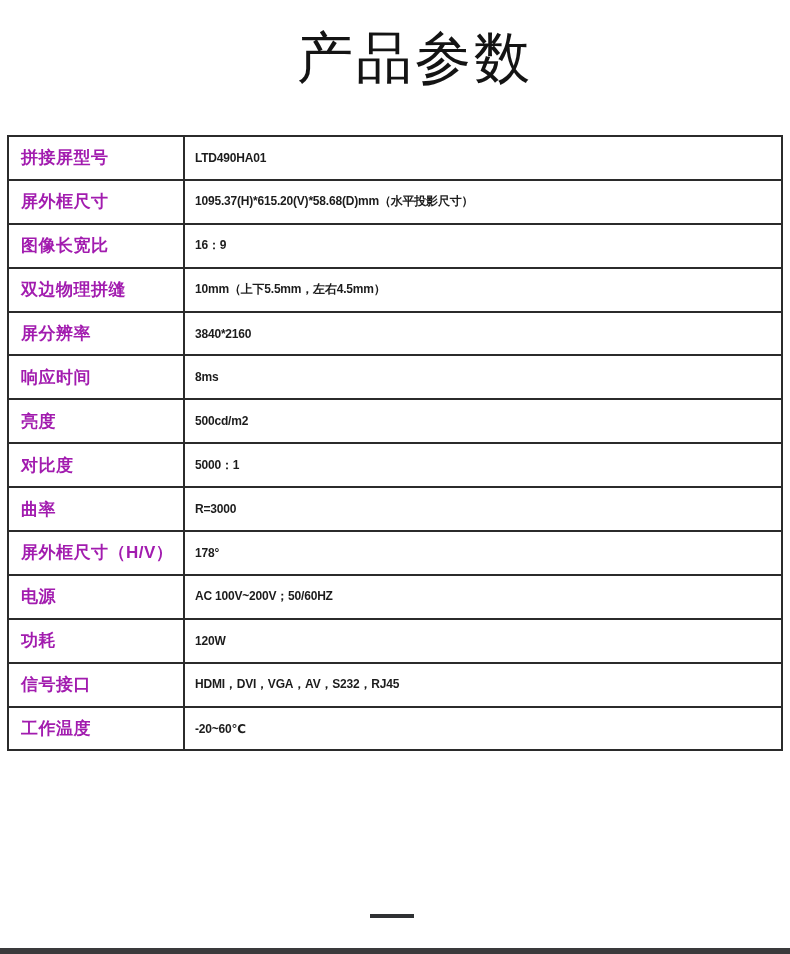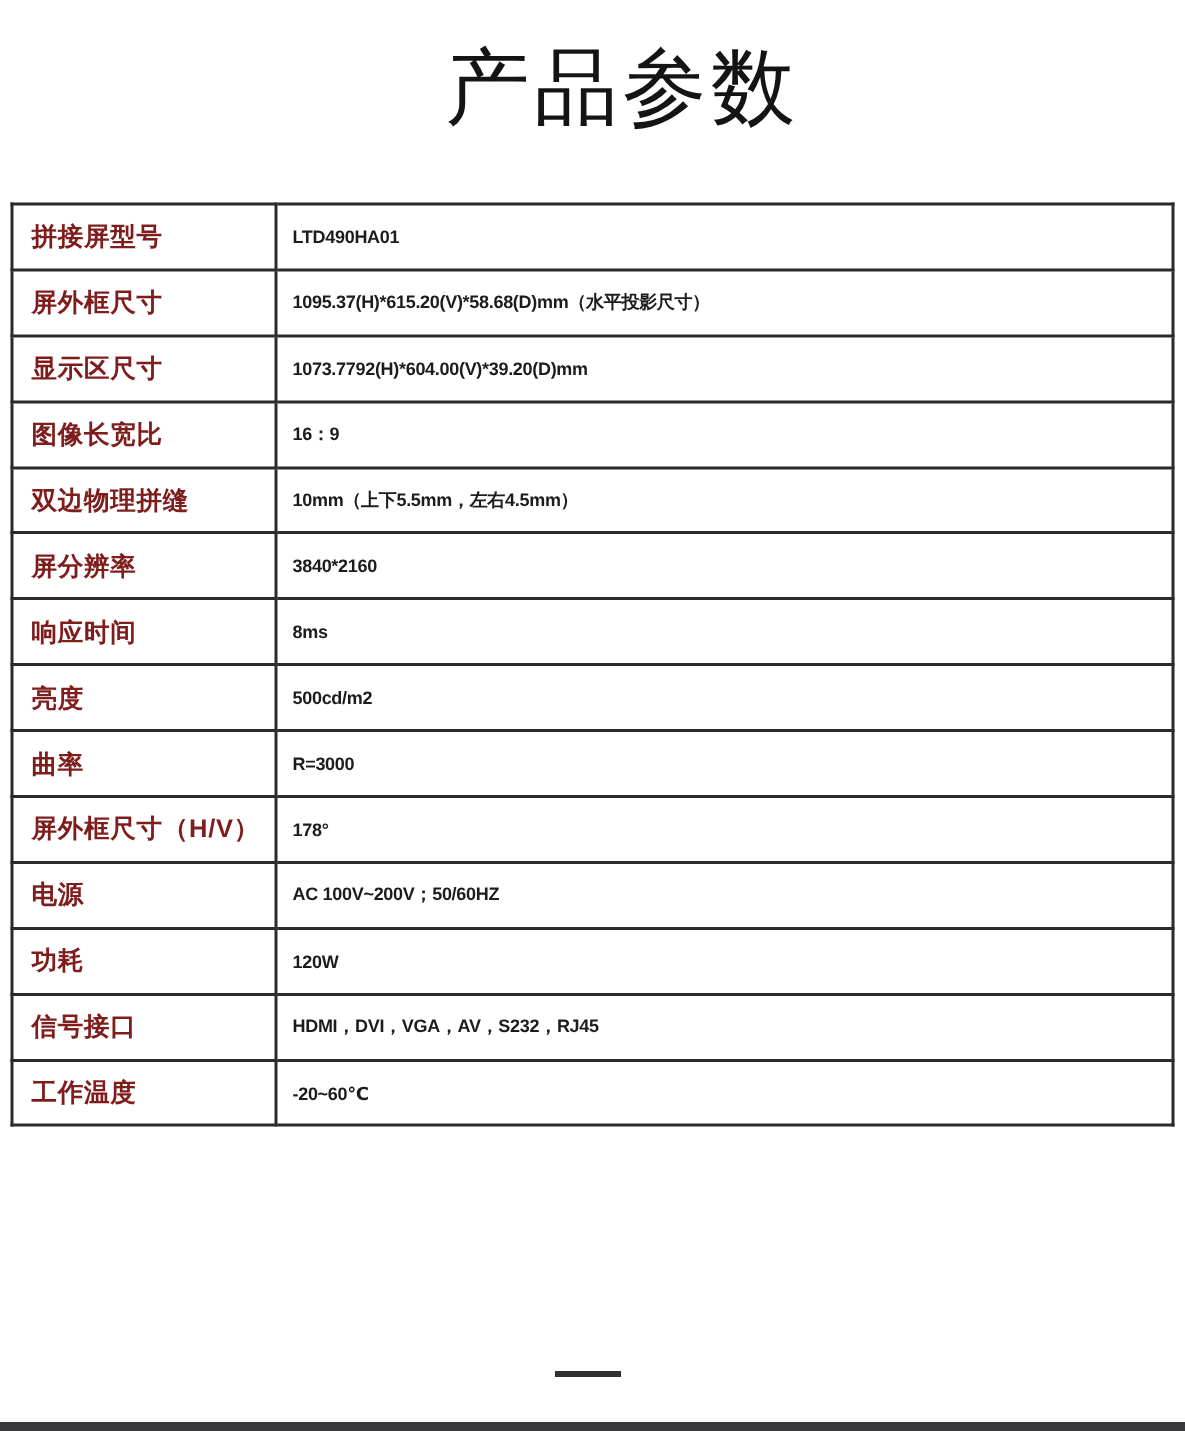--- a/index.html
+++ b/index.html
@@ -45,21 +45,21 @@
     box-sizing: content-box;
     vertical-align: middle;
     background: #ffffff;
   }
   .spec-table td.cell-label {
     width: 162px; 
     padding: 0 0 0 12px;
     font-size: 17px;
     font-weight: 700;
     letter-spacing: 0.5px;
-    color: #7f1d1d;
+    color: #a21caf;
     white-space: nowrap;
   }
   .spec-table td.cell-value {
     padding: 0 6px 0 10px;
     font-size: 12px;
     font-weight: 700;
     letter-spacing: -0.2px;
     color: #1c1c1c;
     white-space: nowrap;
   }
@@ -89,42 +89,42 @@
   <tbody>
     <tr>
       <td class="cell-label">拼接屏型号</td>
       <td class="cell-value">LTD490HA01</td>
     </tr>
     <tr>
       <td class="cell-label">屏外框尺寸</td>
       <td class="cell-value">1095.37(H)*615.20(V)*58.68(D)mm（水平投影尺寸）</td>
     </tr>
     <tr>
-      <td class="cell-label">显示区尺寸</td>
-      <td class="cell-value">1073.7792(H)*604.00(V)*39.20(D)mm</td>
-    </tr>
-    <tr>
       <td class="cell-label">图像长宽比</td>
       <td class="cell-value">16：9</td>
     </tr>
     <tr>
       <td class="cell-label">双边物理拼缝</td>
       <td class="cell-value">10mm（上下5.5mm，左右4.5mm）</td>
     </tr>
     <tr>
       <td class="cell-label">屏分辨率</td>
       <td class="cell-value">3840*2160</td>
     </tr>
     <tr>
       <td class="cell-label">响应时间</td>
       <td class="cell-value">8ms</td>
     </tr>
     <tr>
       <td class="cell-label">亮度</td>
       <td class="cell-value">500cd/m2</td>
+    </tr>
+    <tr>
+      <td class="cell-label">对比度</td>
+      <td class="cell-value">5000：1</td>
     </tr>
     <tr>
       <td class="cell-label">曲率</td>
       <td class="cell-value">R=3000</td>
     </tr>
     <tr>
       <td class="cell-label">屏外框尺寸（H/V）</td>
       <td class="cell-value">178°</td>
     </tr>
     <tr>

